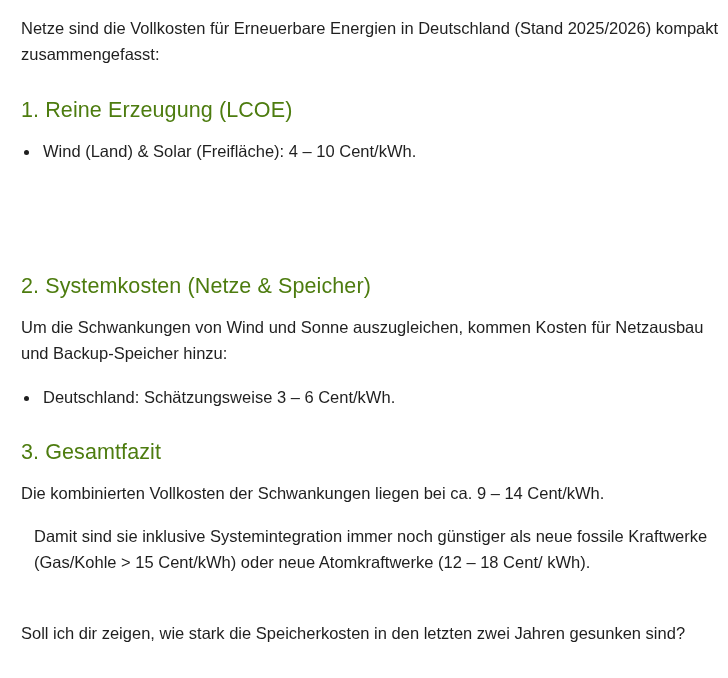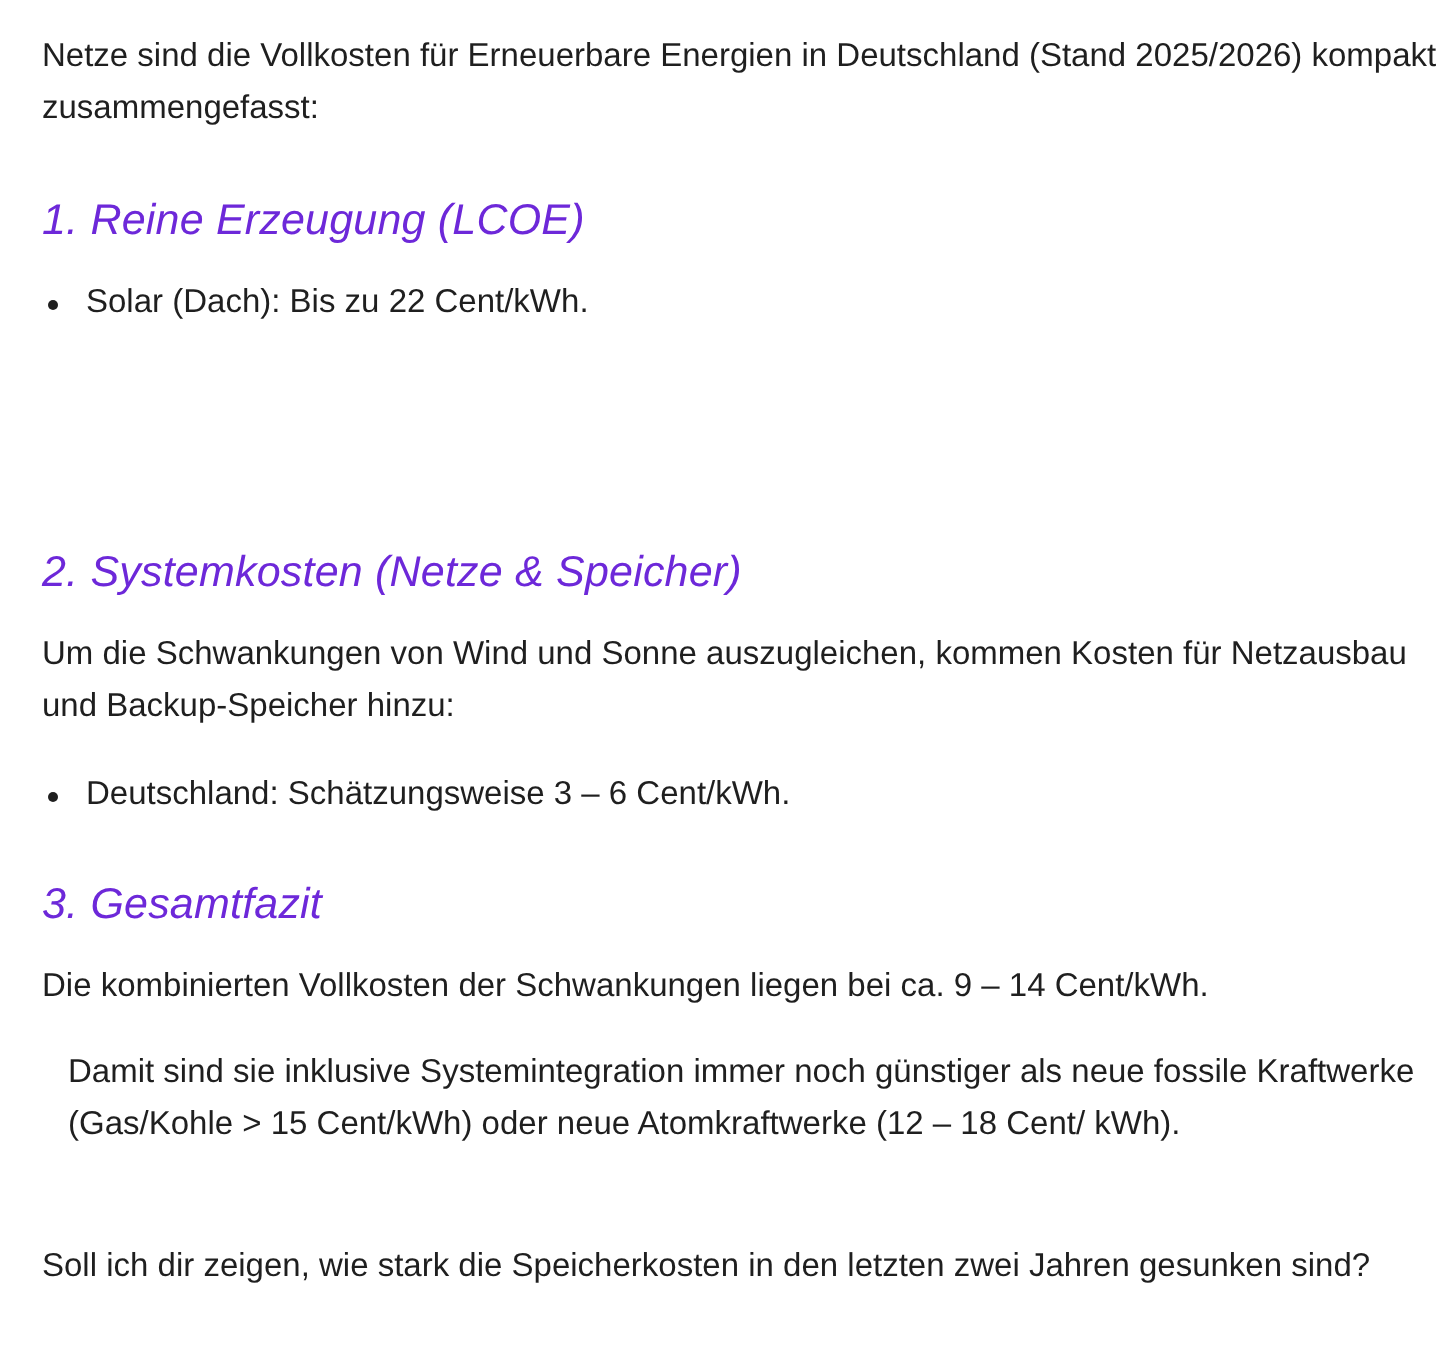--- a/index.html
+++ b/index.html
@@ -24,23 +24,22 @@
     margin: 0;
   }
   b {
     font-weight: 400;
   }
   h2 {
     margin: 0;
     font-weight: 400;
     font-size: 21.5px;
     line-height: 30px;
-    color: #6d28d9;
+    color: #4d7c0f;
     letter-spacing: 0.1px;
-    font-style: italic;
   }
   .intro {
     position: absolute;
     top: 15px;
     left: 21px;
     width: 700px;
   }
   .h1 { position: absolute; top: 95px; left: 21px; }
   .h2 { position: absolute; top: 271px; left: 21px; }
   .h3 { position: absolute; top: 437px; left: 21px; }
@@ -76,21 +75,21 @@
 </head>
 <body>
 
 <div class="content">
 
   <p class="intro"><span>Netze sind die </span><b>Vollkosten für Erneuerbare Energien</b><span> in Deutschland (Stand 2025/2026) kompakt zusammengefasst:</span></p>
 
   <h2 class="h1">1. Reine Erzeugung (LCOE)</h2>
 
   <ul class="list1">
-    <li><b>Solar (Dach):</b><span> Bis zu </span><b>22 Cent/kWh</b><span>.</span></li>
+    <li><b>Wind (Land) &amp; Solar (Freifläche):</b><span> </span><b>4 – 10 Cent/kWh</b><span>.</span></li>
   </ul>
 
   <h2 class="h2">2. Systemkosten (Netze &amp; Speicher)</h2>
 
   <p class="p-sys">Um die Schwankungen von Wind und Sonne auszugleichen, kommen Kosten für Netzausbau und Backup-Speicher hinzu:</p>
 
   <ul class="list2">
     <li><b>Deutschland:</b><span> Schätzungsweise </span><b>3 – 6 Cent/kWh</b><span>.</span></li>
   </ul>
 

